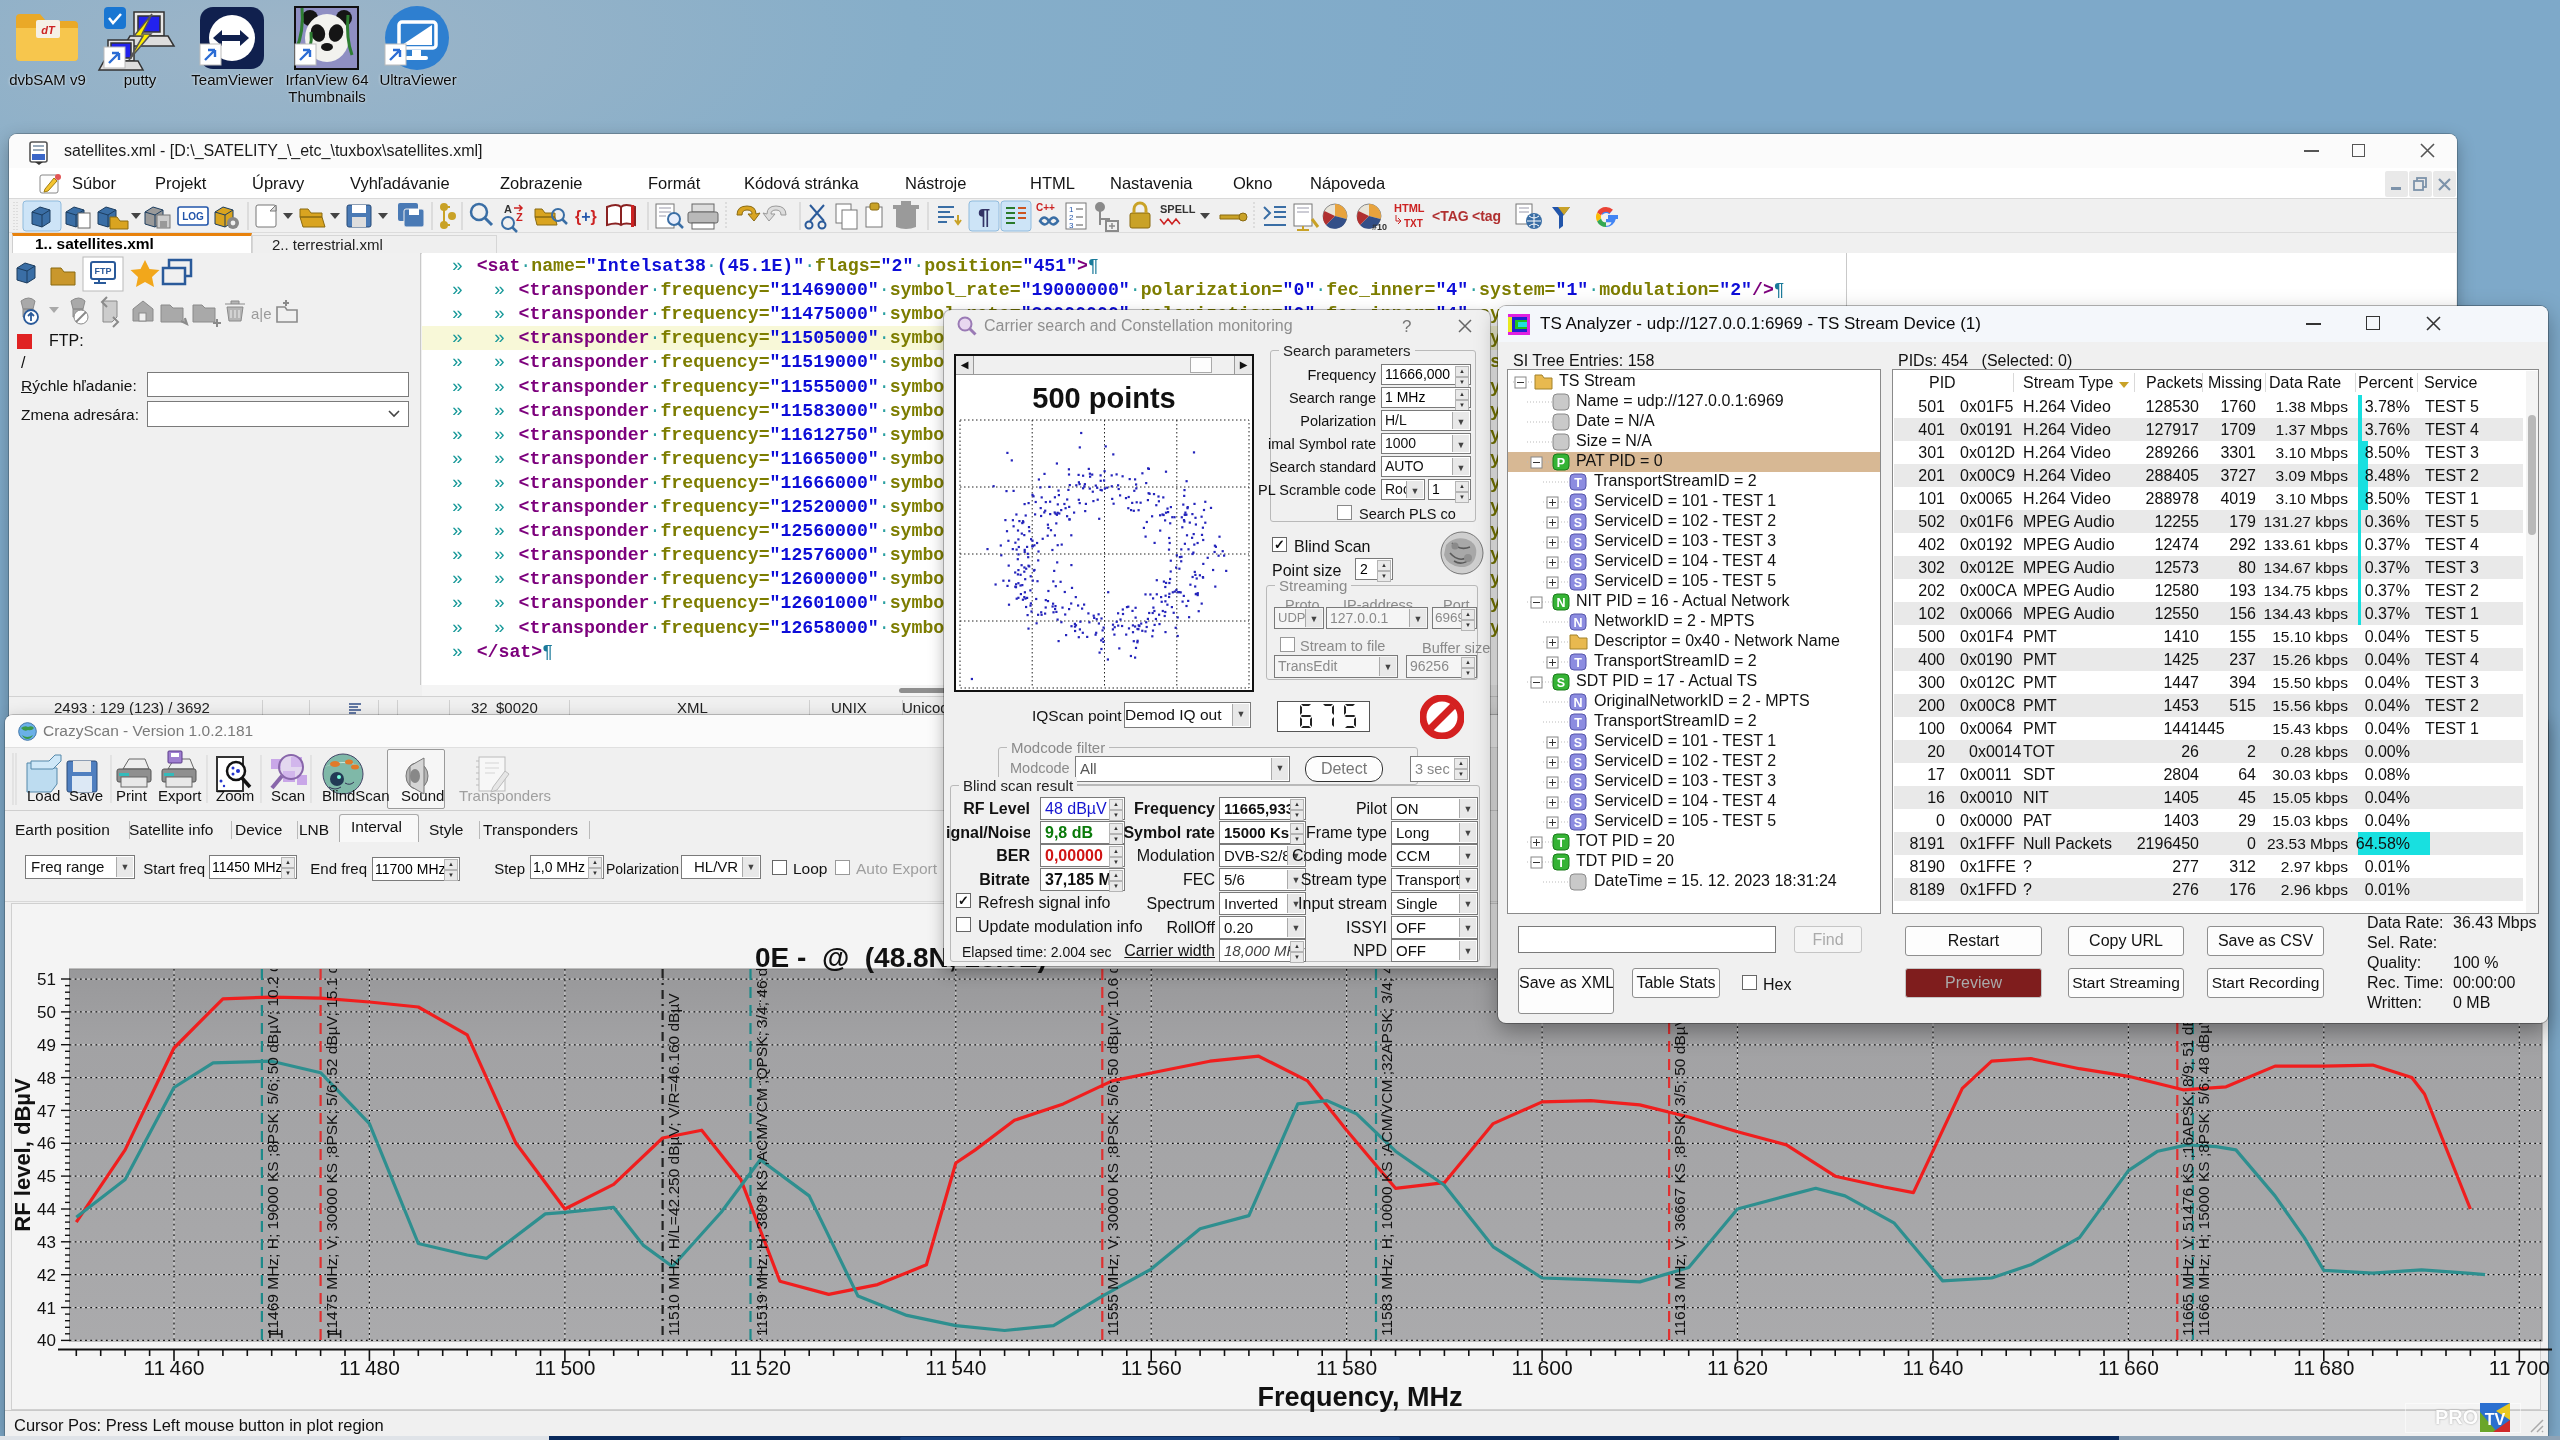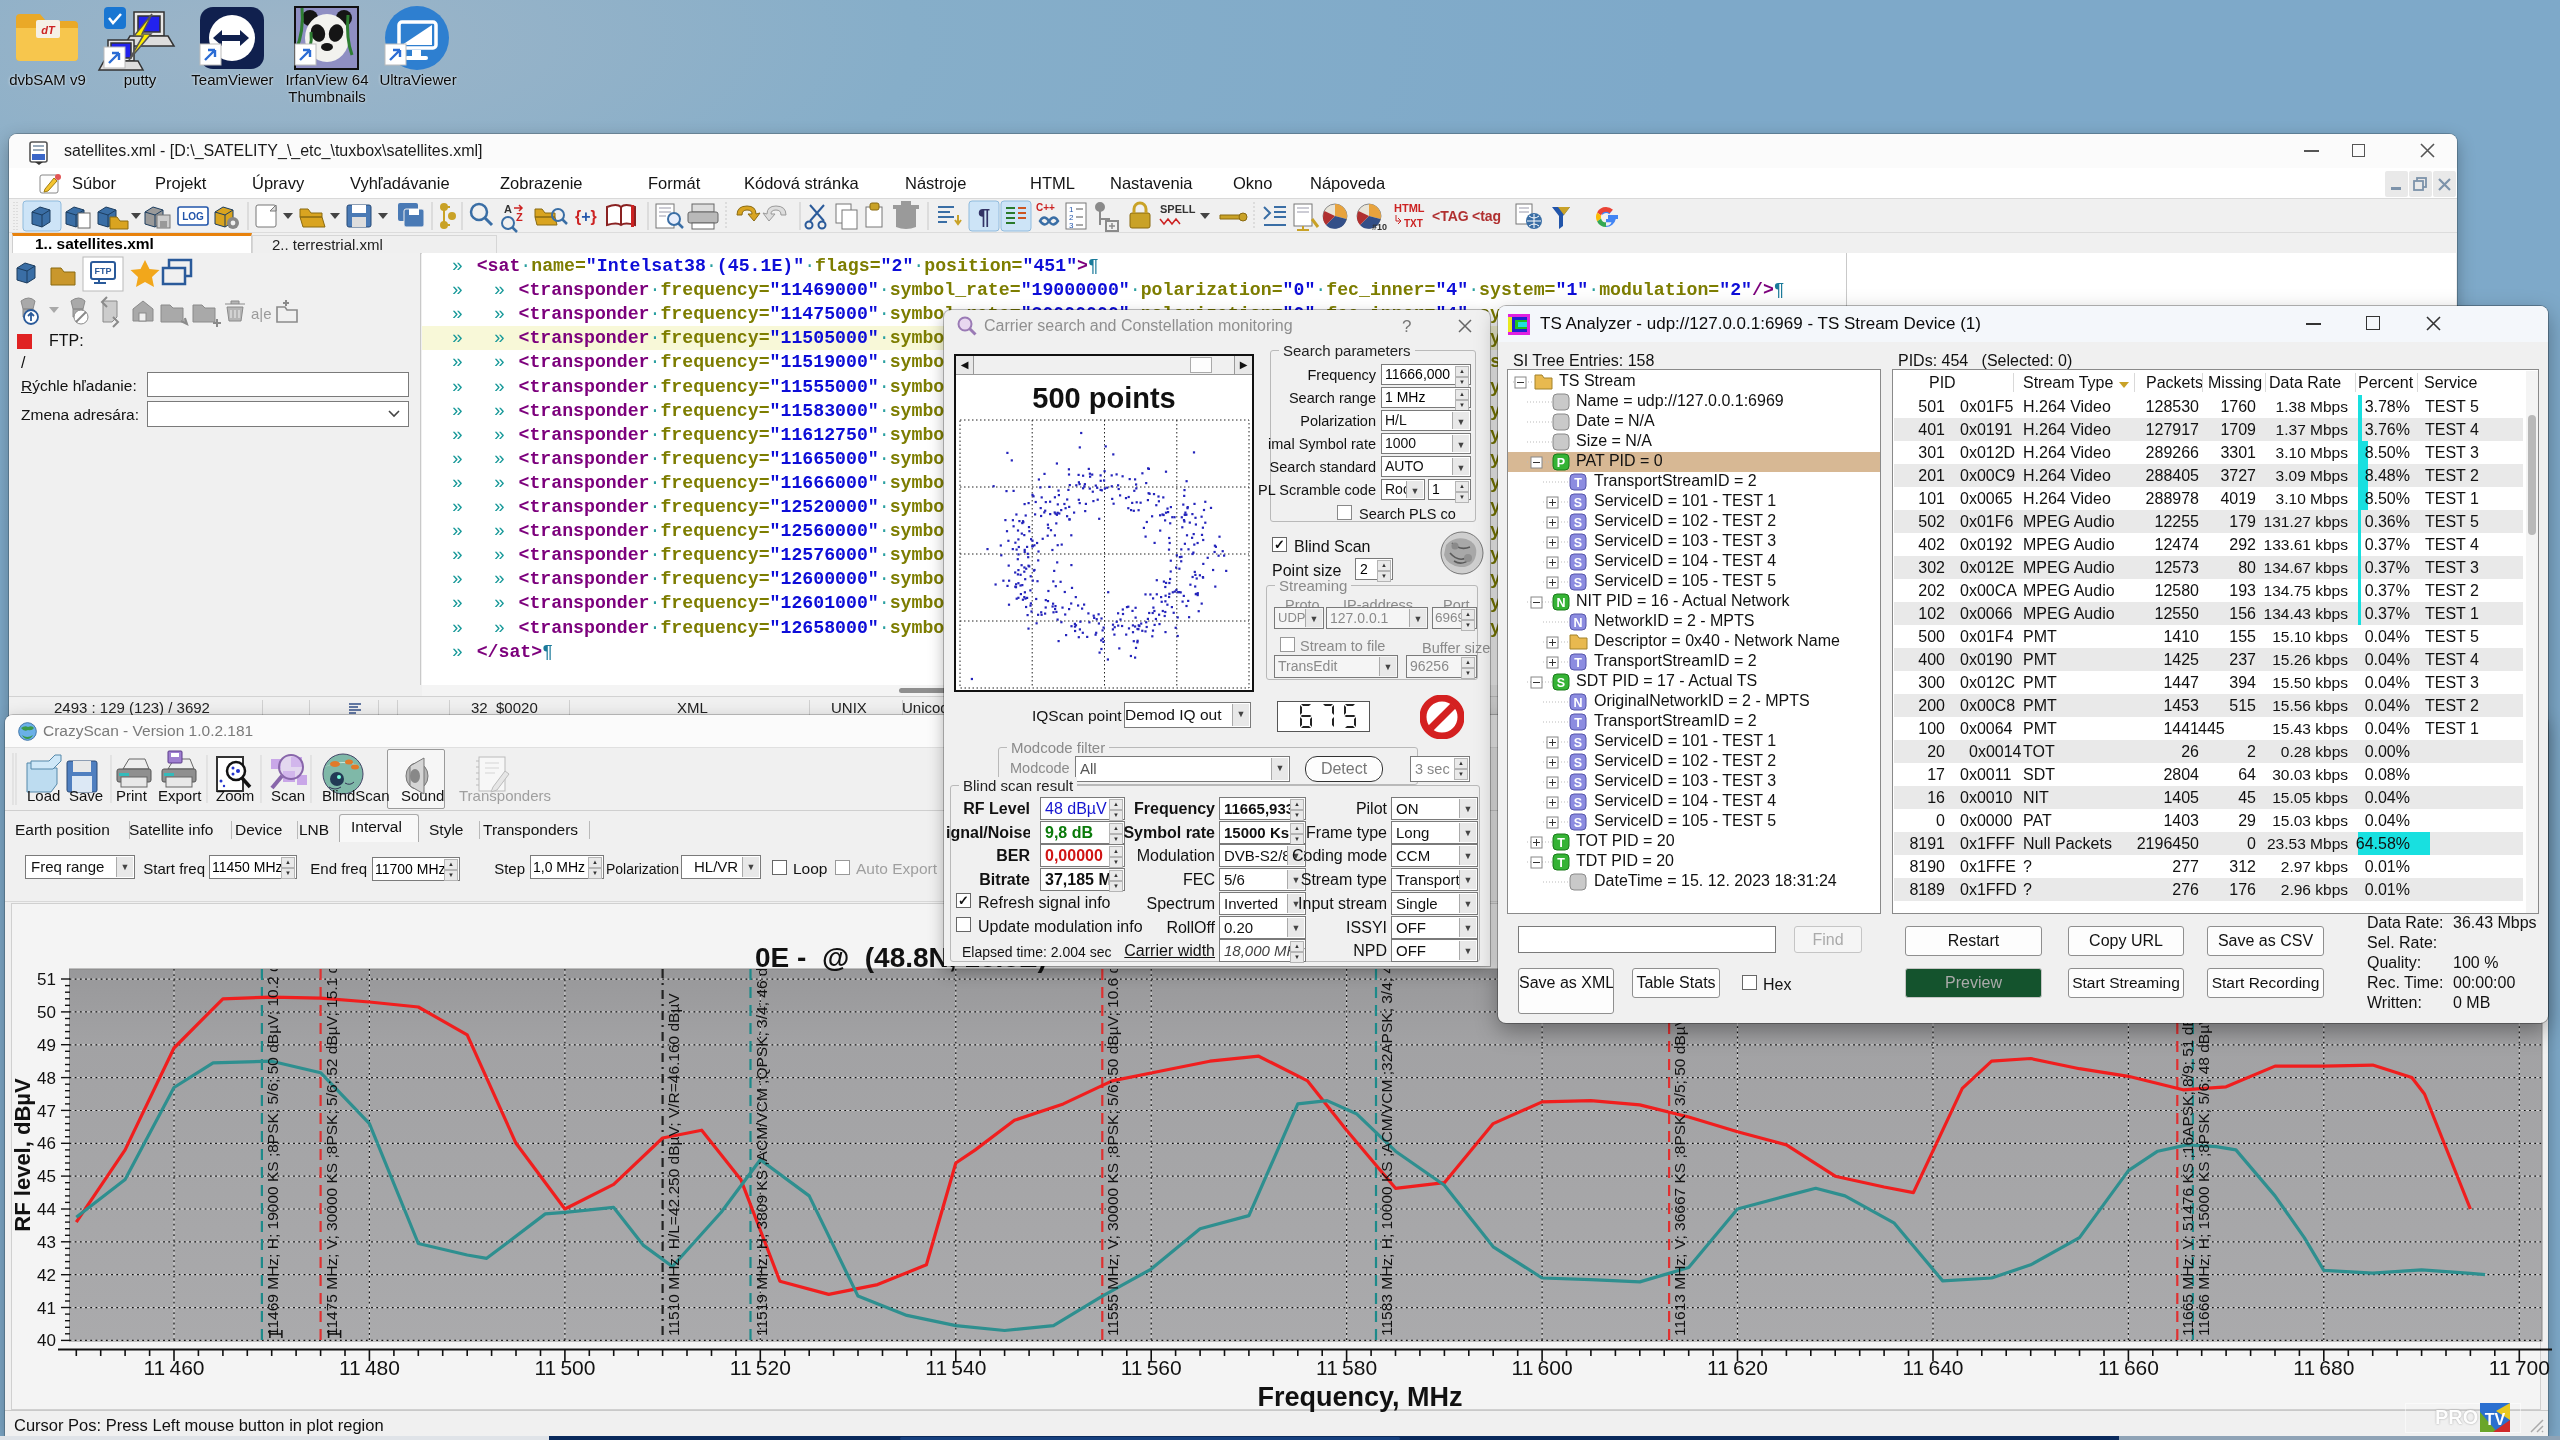--- a/index.html
+++ b/index.html
@@ -1945,21 +1945,21 @@
       <div class="a" style="left:216px;top:511px;width:90px;text-align:right;font-size:16px;color:#111">276</div>
       <div class="a" style="left:305px;top:511px;width:58px;text-align:right;font-size:16px;color:#111">176</div>
       <div class="a" style="left:345px;top:511px;width:110px;text-align:right;font-size:15.5px;color:#111">2.96 kbps</div>
       <div class="a" style="left:455px;top:511px;width:62px;text-align:right;font-size:16px;color:#111">0.01%</div>
       <div class="a" style="left:633px;top:1px;width:12px;height:543px;background:#f4f4f4"></div>
       <div class="a" style="left:635px;top:45px;width:8px;height:120px;background:#b9b9b9;border-radius:4px"></div>
     </div>
     <div class="btn" style="left:407px;top:620px;width:137px;height:30px;line-height:28px">Restart</div>
     <div class="btn" style="left:570px;top:620px;width:116px;height:30px;line-height:28px">Copy URL</div>
     <div class="btn" style="left:709px;top:620px;width:117px;height:30px;line-height:28px">Save as CSV</div>
-    <div class="btn" style="left:407px;top:662px;width:137px;height:30px;line-height:28px;color:#aaa;background:#14532d;border-color:#c5c5c5">Preview</div>
+    <div class="btn" style="left:407px;top:662px;width:137px;height:30px;line-height:28px;color:#aaa;background:#7f1d1d;border-color:#c5c5c5">Preview</div>
     <div class="btn" style="left:570px;top:662px;width:116px;height:30px;line-height:28px;font-size:15.5px">Start Streaming</div>
     <div class="btn" style="left:709px;top:662px;width:117px;height:30px;line-height:28px;font-size:15.5px">Start Recording</div>
     <div class="a" style="left:869px;top:608px;font-size:16px;color:#111">Data Rate:</div>
     <div class="a" style="left:955px;top:608px;font-size:16px;color:#111">36.43 Mbps</div>
     <div class="a" style="left:869px;top:628px;font-size:16px;color:#111">Sel. Rate:</div>
     <div class="a" style="left:869px;top:648px;font-size:16px;color:#111">Quality:</div>
     <div class="a" style="left:955px;top:648px;font-size:16px;color:#111">100 %</div>
     <div class="a" style="left:869px;top:668px;font-size:16px;color:#111">Rec. Time:</div>
     <div class="a" style="left:955px;top:668px;font-size:16px;color:#111">00:00:00</div>
     <div class="a" style="left:869px;top:688px;font-size:16px;color:#111">Written:</div>

